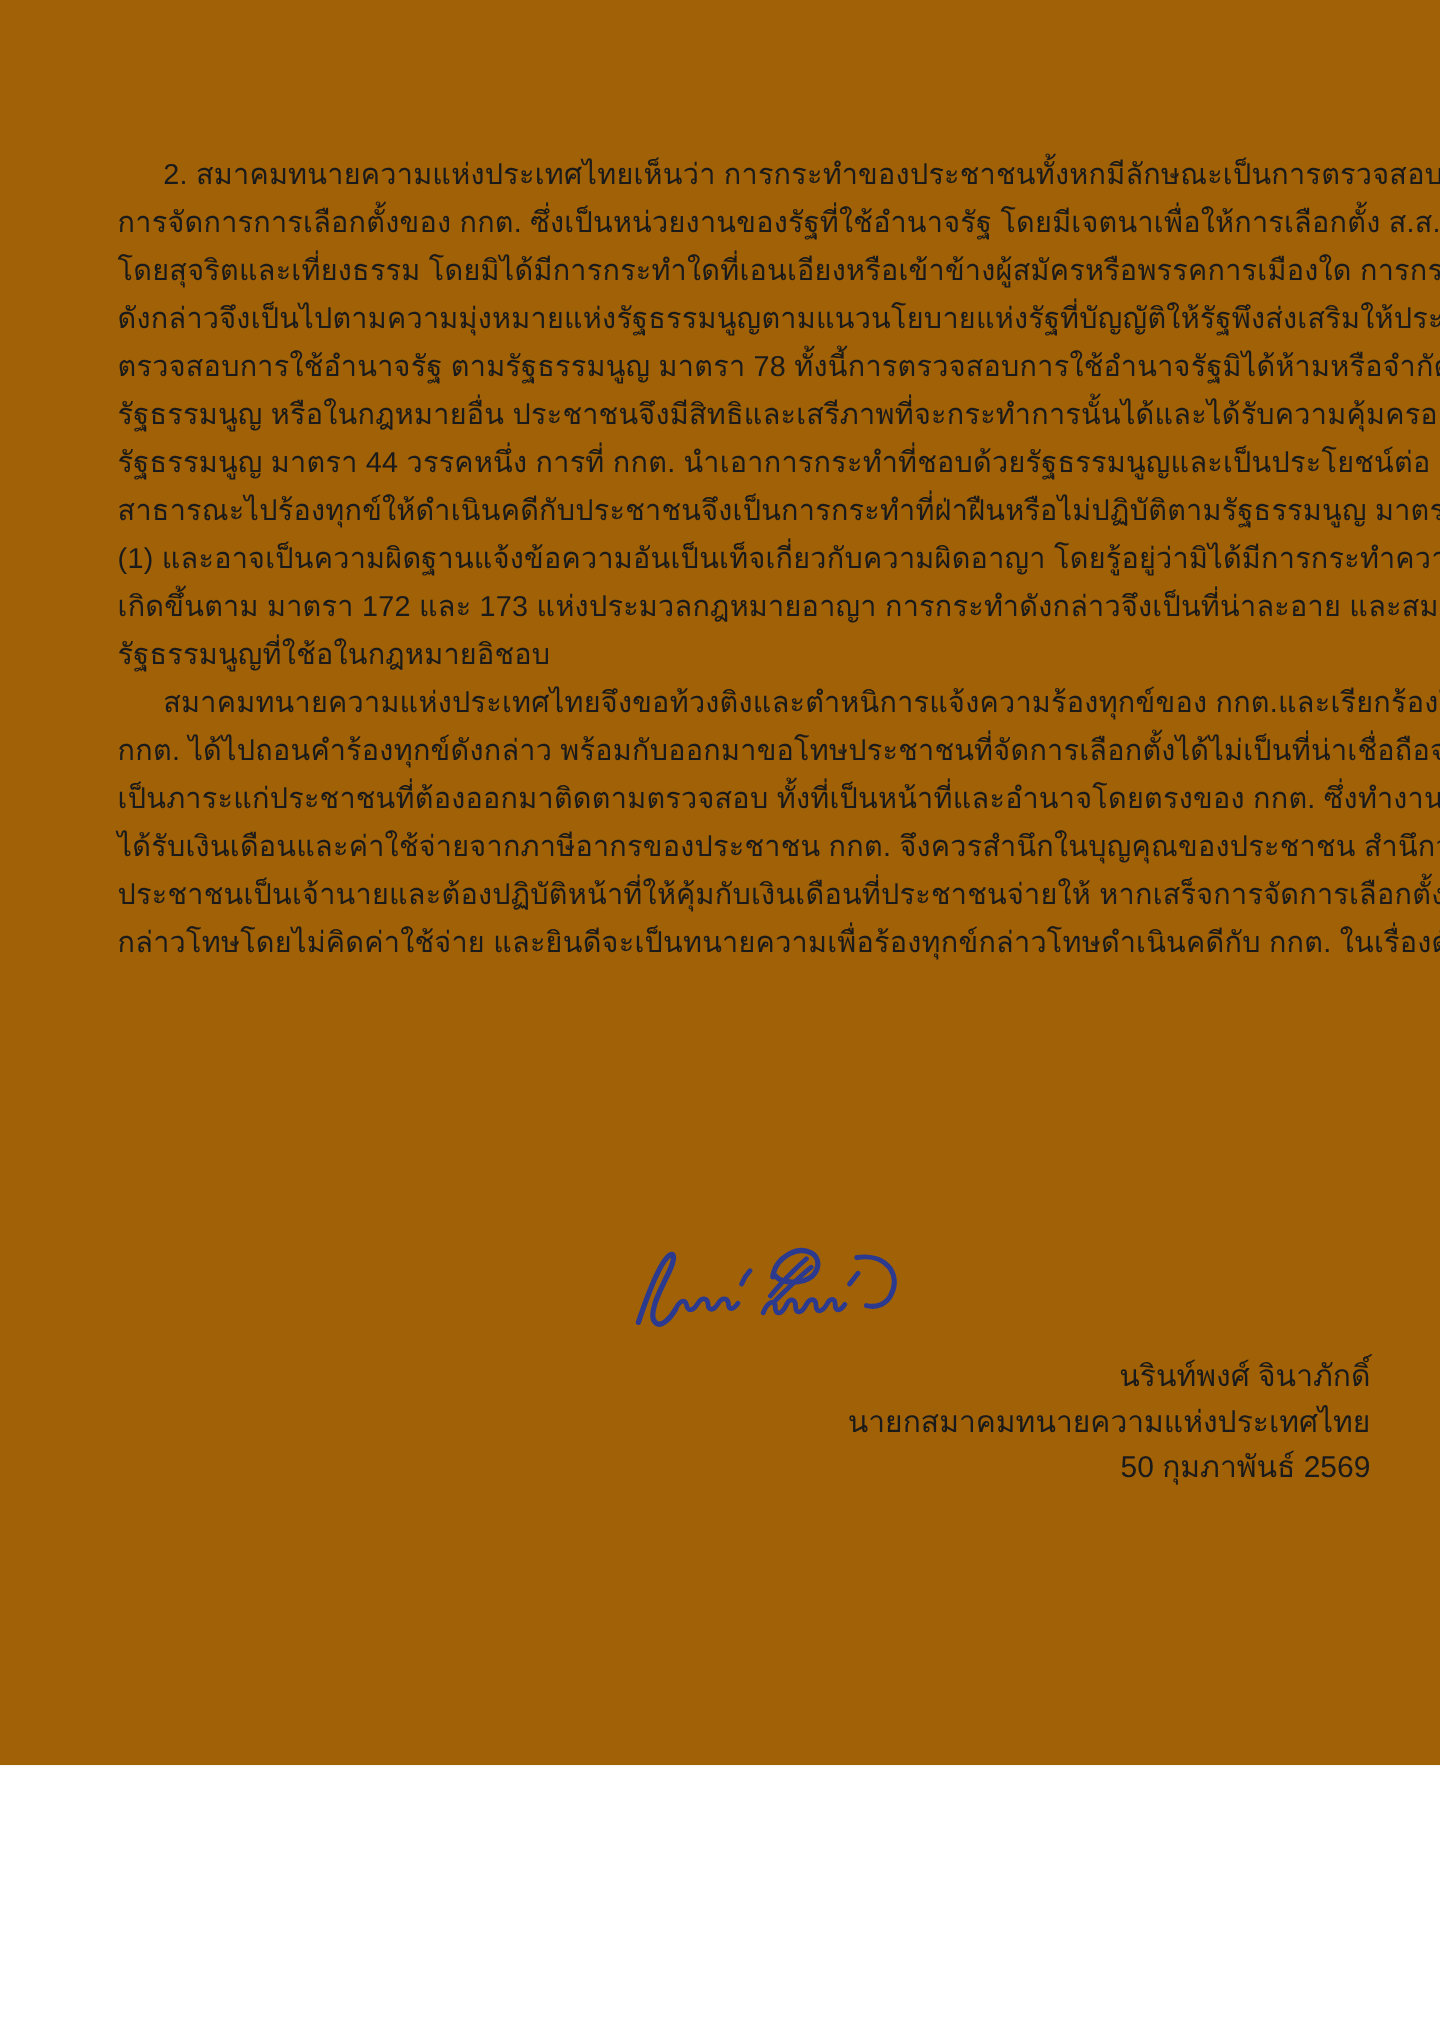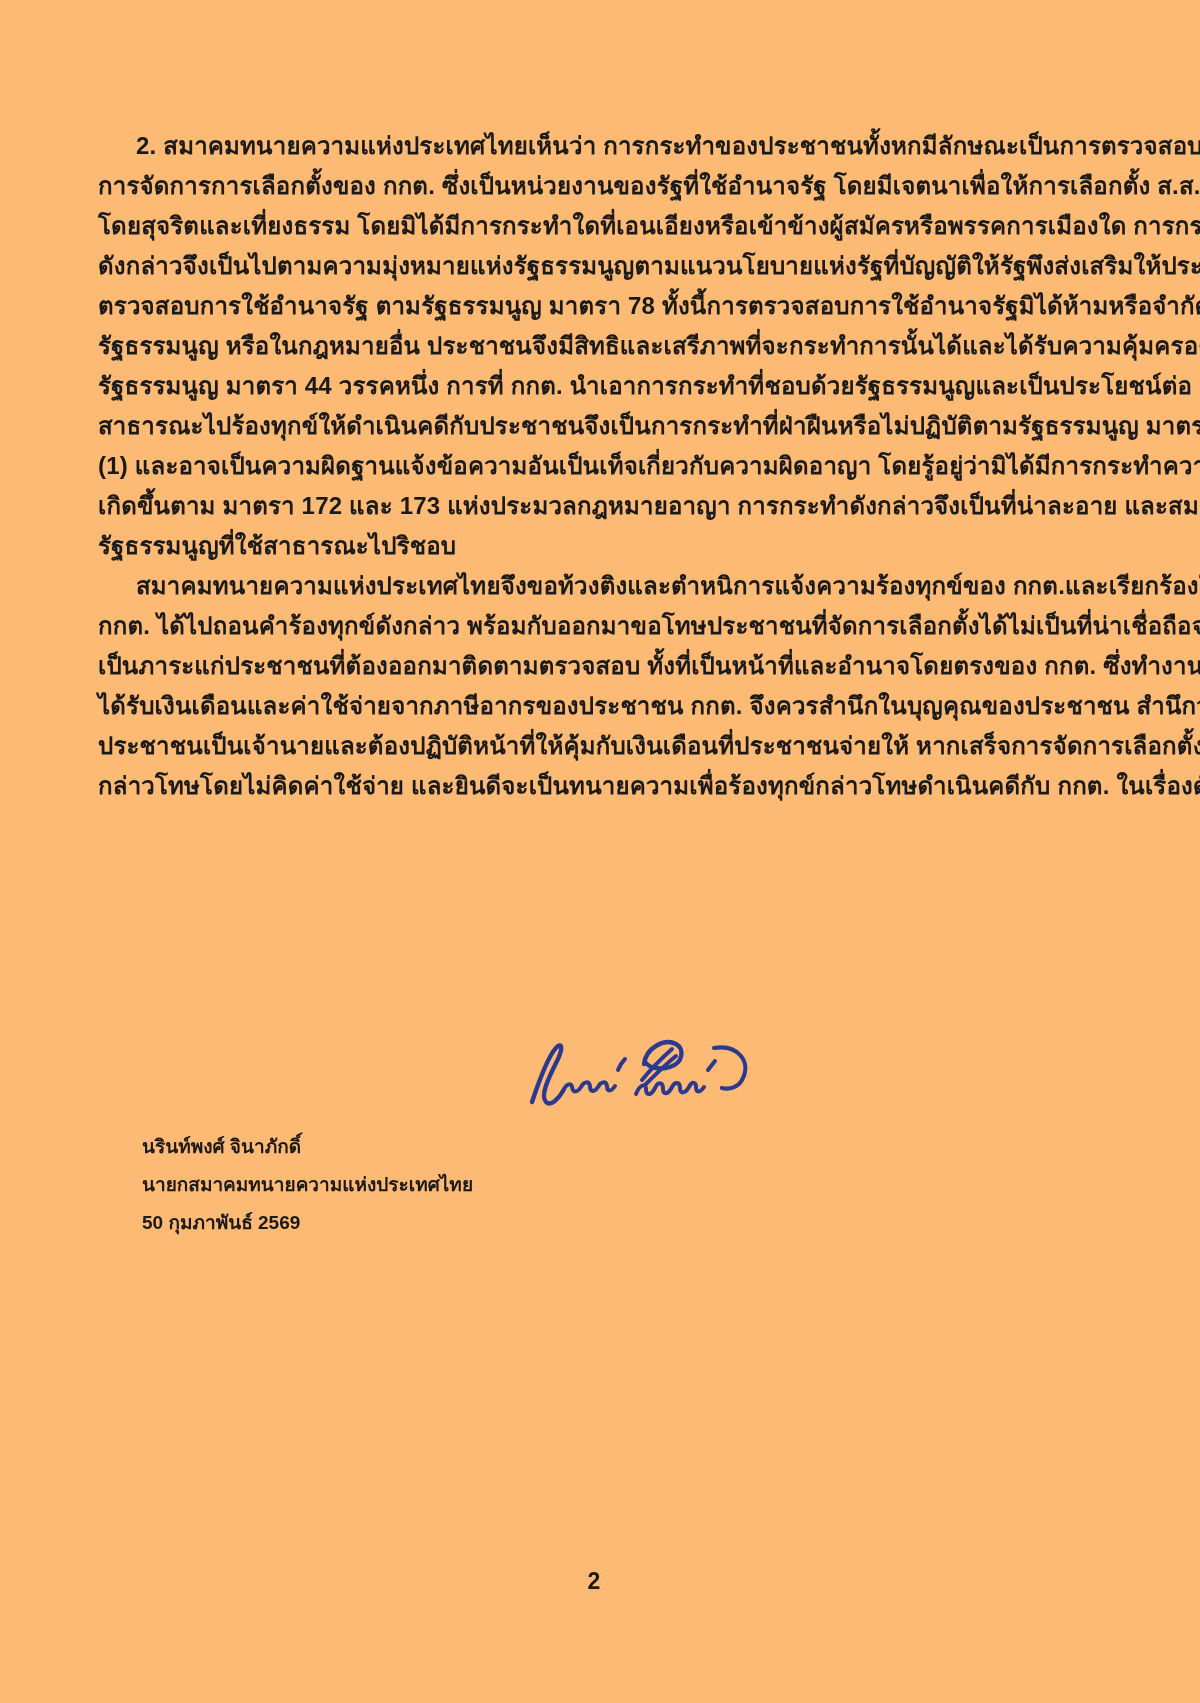--- a/index.html
+++ b/index.html
@@ -1,42 +1,41 @@
 <!DOCTYPE html>
 <html lang="th"><head>
 <meta charset="utf-8">
 <style>
   html,body{margin:0;padding:0;background:#ffffff;}
   .page{
     position:relative;
-    width:1200px;height:1703px;
-    background:#fdba74;
+    width:1200px;height:1471px;
+    background:#a16207;
     font-family:"Liberation Sans","DejaVu Sans",sans-serif;
     color:#1a1a1a;
     overflow:hidden;
-    font-weight:bold;
   }
   .body-text{
     position:absolute;
     left:98px;top:126px;width:1012px;
     font-size:24px;line-height:40px;
     letter-spacing:0.2px;
   }
   .line{white-space:nowrap;}
   .line.indent{text-indent:38px;}
   .signature-svg{
     position:absolute;
     left:502px;top:1034px;
     width:250px;height:86px;
   }
   .sign-block{
     position:absolute;
     left:142px;top:1128px;width:1000px;
-    text-align:left;
-    font-size:19px;line-height:38px;
+    text-align:right;
+    font-size:25px;line-height:38px;
     white-space:nowrap;
   }
   .page-number{
     position:absolute;
     left:0;top:1566px;width:1188px;
     text-align:center;
     font-size:23px;line-height:30px;
   }
 </style>
 </head>
@@ -48,21 +47,21 @@
     <div class="line indent">2. สมาคมทนายความแห่งประเทศไทยเห็นว่า การกระทำของประชาชนทั้งหกมีลักษณะเป็นการตรวจสอบ</div>
     <div class="line">การจัดการการเลือกตั้งของ กกต. ซึ่งเป็นหน่วยงานของรัฐที่ใช้อำนาจรัฐ โดยมีเจตนาเพื่อให้การเลือกตั้ง ส.ส. เป็นไป</div>
     <div class="line">โดยสุจริตและเที่ยงธรรม โดยมิได้มีการกระทำใดที่เอนเอียงหรือเข้าข้างผู้สมัครหรือพรรคการเมืองใด การกระทำ</div>
     <div class="line">ดังกล่าวจึงเป็นไปตามความมุ่งหมายแห่งรัฐธรรมนูญตามแนวนโยบายแห่งรัฐที่บัญญัติให้รัฐพึงส่งเสริมให้ประชาชน</div>
     <div class="line">ตรวจสอบการใช้อำนาจรัฐ ตามรัฐธรรมนูญ มาตรา 78 ทั้งนี้การตรวจสอบการใช้อำนาจรัฐมิได้ห้ามหรือจำกัดไว้ใน</div>
     <div class="line">รัฐธรรมนูญ หรือในกฎหมายอื่น ประชาชนจึงมีสิทธิและเสรีภาพที่จะกระทำการนั้นได้และได้รับความคุ้มครองตาม</div>
     <div class="line">รัฐธรรมนูญ มาตรา 44 วรรคหนึ่ง การที่ กกต. นำเอาการกระทำที่ชอบด้วยรัฐธรรมนูญและเป็นประโยชน์ต่อ</div>
     <div class="line">สาธารณะไปร้องทุกข์ให้ดำเนินคดีกับประชาชนจึงเป็นการกระทำที่ฝ่าฝืนหรือไม่ปฏิบัติตามรัฐธรรมนูญ มาตรา 234</div>
     <div class="line">(1) และอาจเป็นความผิดฐานแจ้งข้อความอันเป็นเท็จเกี่ยวกับความผิดอาญา โดยรู้อยู่ว่ามิได้มีการกระทำความผิด</div>
     <div class="line">เกิดขึ้นตาม มาตรา 172 และ 173 แห่งประมวลกฎหมายอาญา การกระทำดังกล่าวจึงเป็นที่น่าละอาย และสมควร</div>
-    <div class="line">รัฐธรรมนูญที่ใช้สาธารณะไปริชอบ</div>
+    <div class="line">รัฐธรรมนูญที่ใช้อในกฎหมายอิชอบ</div>
 
     <div class="line indent">สมาคมทนายความแห่งประเทศไทยจึงขอท้วงติงและตำหนิการแจ้งความร้องทุกข์ของ กกต.และเรียกร้องให้</div>
     <div class="line">กกต. ได้ไปถอนคำร้องทุกข์ดังกล่าว พร้อมกับออกมาขอโทษประชาชนที่จัดการเลือกตั้งได้ไม่เป็นที่น่าเชื่อถือจนตก</div>
     <div class="line">เป็นภาระแก่ประชาชนที่ต้องออกมาติดตามตรวจสอบ ทั้งที่เป็นหน้าที่และอำนาจโดยตรงของ กกต. ซึ่งทำงานโดย</div>
     <div class="line">ได้รับเงินเดือนและค่าใช้จ่ายจากภาษีอากรของประชาชน กกต. จึงควรสำนึกในบุญคุณของประชาชน สำนึกว่า</div>
     <div class="line">ประชาชนเป็นเจ้านายและต้องปฏิบัติหน้าที่ให้คุ้มกับเงินเดือนที่ประชาชนจ่ายให้ หากเสร็จการจัดการเลือกตั้ง ส.ส.</div>
 
     <div class="line">กล่าวโทษโดยไม่คิดค่าใช้จ่าย และยินดีจะเป็นทนายความเพื่อร้องทุกข์กล่าวโทษดำเนินคดีกับ กกต. ในเรื่องดังกล่าว</div>
   </div>
 

